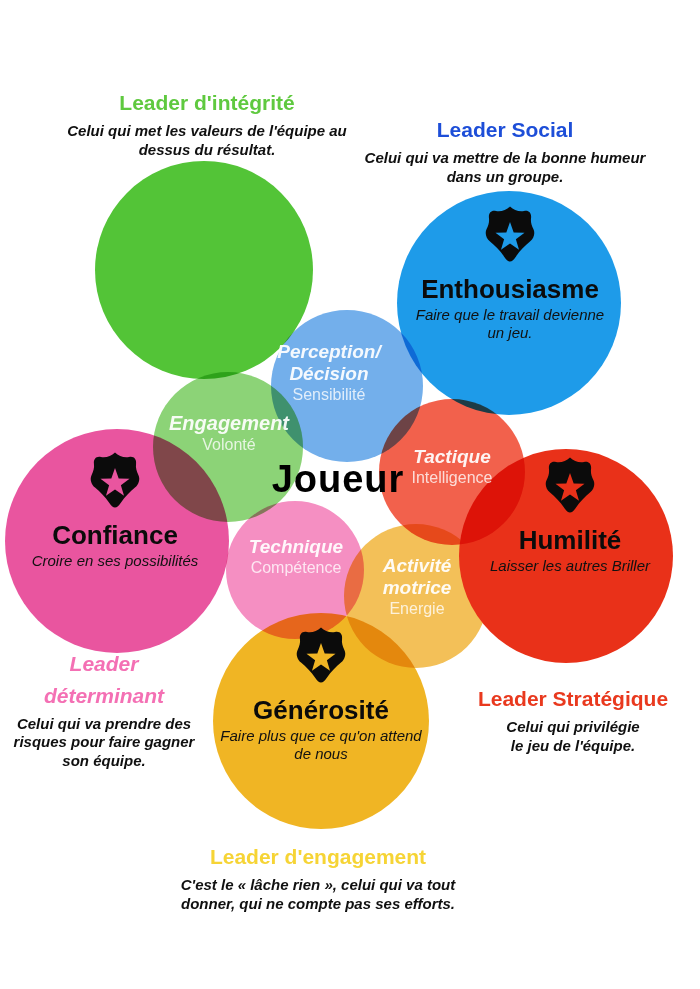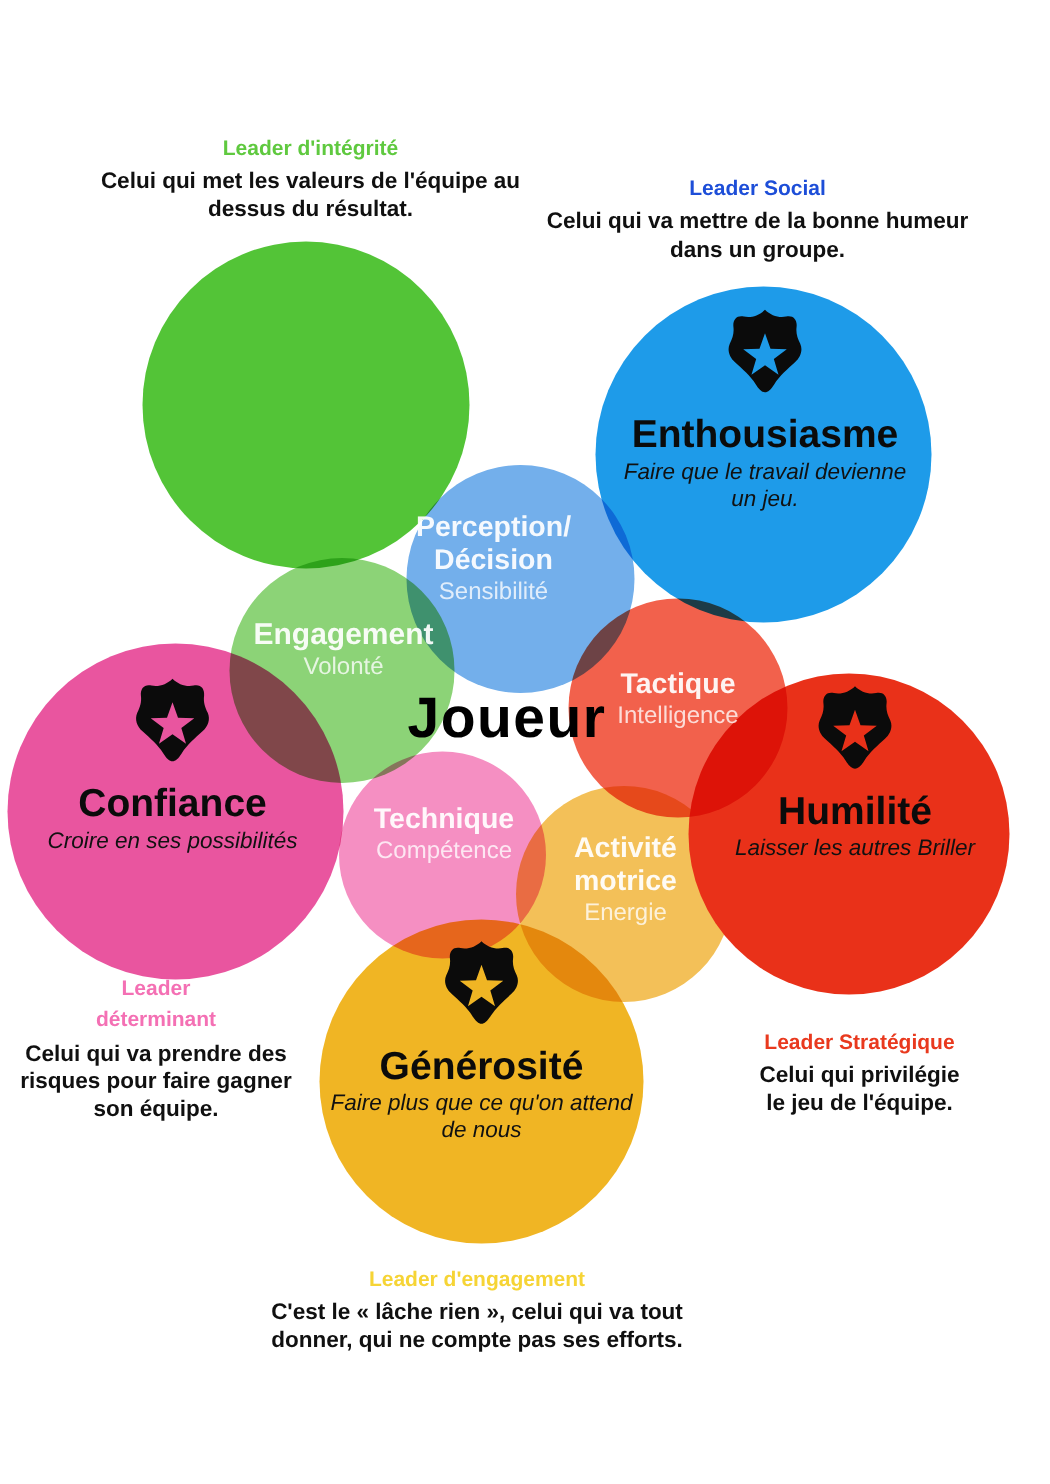--- a/index.html
+++ b/index.html
@@ -16,30 +16,30 @@
   #c-generosite{left:213px;top:613px;width:216px;height:216px;z-index:3;}
   #c-activite{left:344px;top:524px;width:144px;height:144px;z-index:4;}
   #c-humilite{left:459px;top:449px;width:214px;height:214px;z-index:5;}
   #c-technique{left:226px;top:501px;width:138px;height:138px;z-index:6;}
   #c-engagement{left:153px;top:372px;width:150px;height:150px;z-index:6;}
   #c-perception{left:271px;top:310px;width:152px;height:152px;z-index:7;}
   #c-tactique{left:379px;top:399px;width:146px;height:146px;z-index:8;}
 
   
   .tblock{position:absolute;z-index:20;transform:translateX(-50%);text-align:center;}
-  .prel{white-space:pre-line;}
+  .prel{white-space:pre-line;font-style:italic;}
   .badge{display:block;margin:0 auto 12px auto;}
 
   .value-title{font-weight:bold;color:#0b0b0b;font-size:26px;line-height:1.05;}
   .value-desc{font-style:italic;color:#111;font-size:15px;line-height:1.18;margin-top:3px;}
 
   .skill-title{font-weight:bold;color:rgba(255,255,255,.93);font-size:19px;line-height:1.15;}
   .skill-sub{color:rgba(255,255,255,.78);font-size:16px;line-height:1.1;margin-top:1px;}
 
-  .leader-heading{font-weight:bold;font-size:14px;line-height:1.45;}
+  .leader-heading{font-weight:bold;font-size:21px;line-height:1.45;}
   .leader-desc{font-weight:bold;color:#101010;font-size:15px;line-height:1.22;margin-top:4px;}
 
   #t-compromis{left:204px;top:176px;width:250px;}
   #t-compromis .value-title{font-size:26px;}
   #t-enthousiasme{left:510px;top:204px;width:250px;}
   #t-confiance{left:115px;top:450px;width:230px;}
   #t-humilite{left:570px;top:455px;width:240px;}
   #t-generosite{left:321px;top:625px;width:260px;}
 
   #t-perception{left:329px;top:341px;width:170px;}

